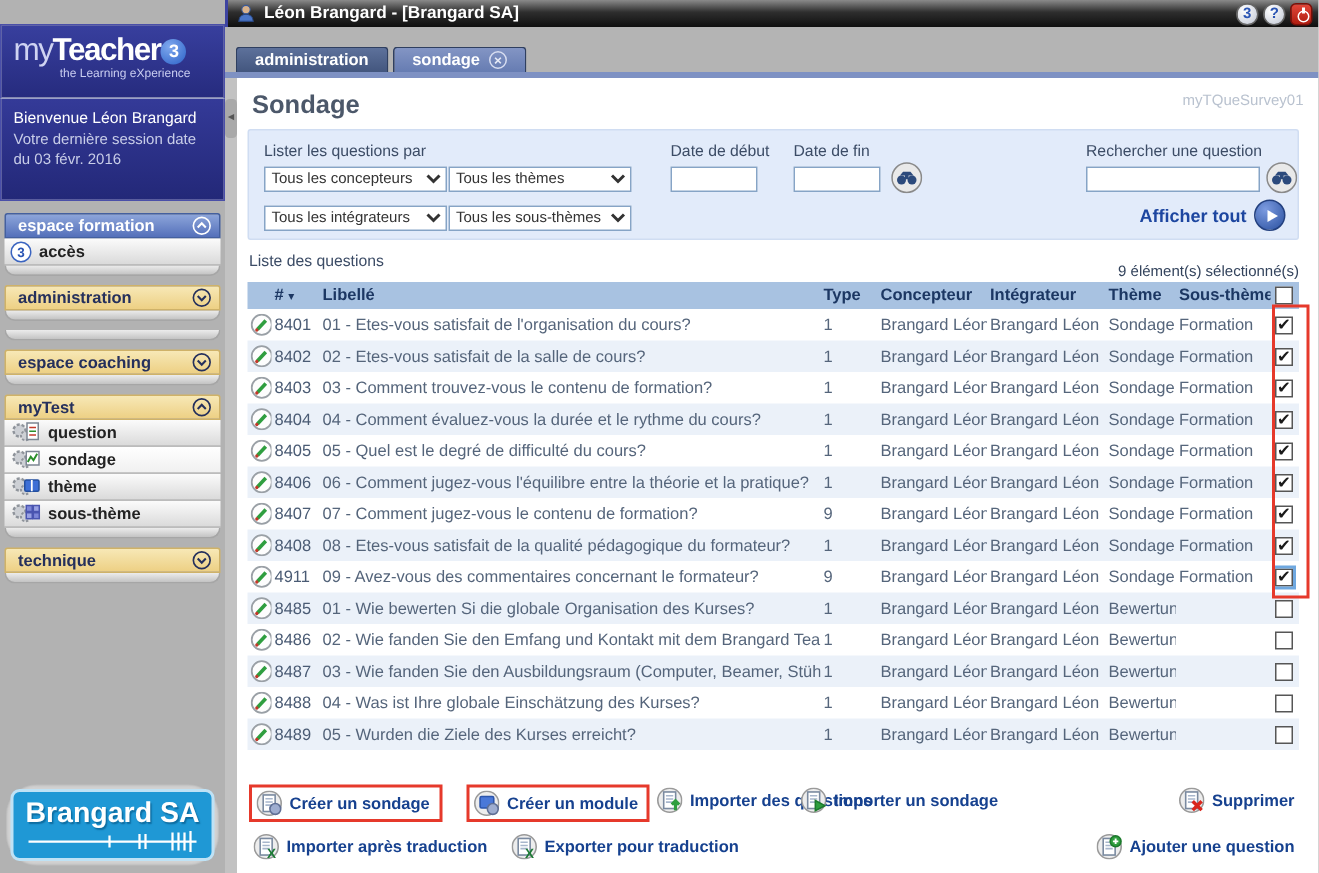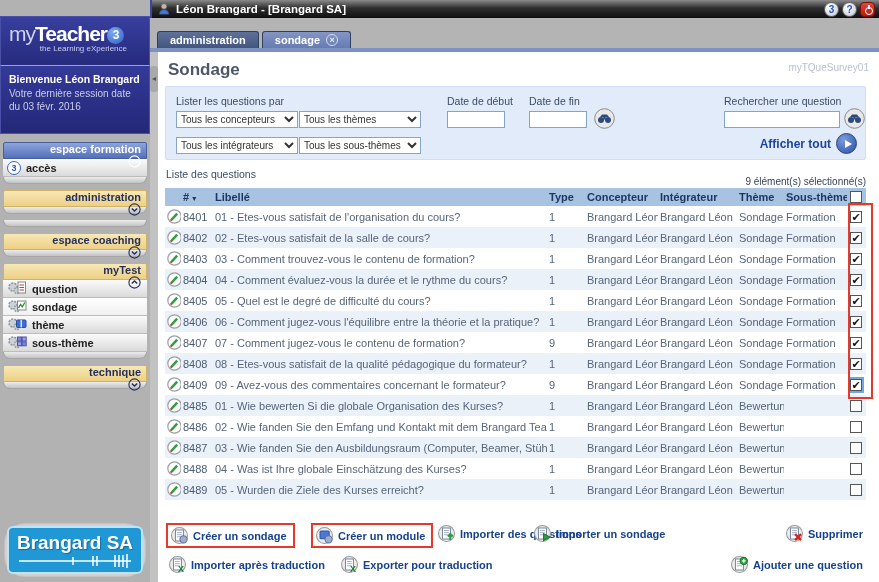--- a/index.html
+++ b/index.html
@@ -9,26 +9,26 @@
 
   
   .sidebar { position:absolute; left:0; top:0; width:150px; height:582px; background:#b2b2b2; }
   .logo-block { height:50px; background:linear-gradient(#383f9e,#262b7e); border:1px solid #4a4fa8; border-bottom:1px solid #9aa0c8; padding:5px 8px 0 8px; color:#fff;margin-top:16px; }
   .logo-line { font-size:21px; letter-spacing:-1px; white-space:nowrap; }
   .logo-my { color:#cfd3f2; font-weight:400; }
   .logo-word { color:#ffffff; font-weight:bold; }
   .logo-badge { display:inline-block; width:17px; height:17px; border-radius:50%; background:radial-gradient(circle at 35% 30%,#7fa8ee,#2b62c8); color:#fff; font-size:12px; font-weight:bold; text-align:center; line-height:17px; vertical-align:2px; }
   .logo-tagline { font-size:8px; color:#c9cdf0; text-align:right; margin-top:-2px; padding-right:14px; }
   .welcome-block { height:68px; background:linear-gradient(#343a98,#232878); border:1px solid #4a4fa8; border-top:none; color:#fff; padding:7px 8px; }
-  .welcome-l1 { font-weight:bold; font-size:10.5px; margin-bottom:2px; }
+  .welcome-l1 { font-weight:normal; font-size:10.5px; margin-bottom:2px; }
   .welcome-l2 { font-size:10px; color:#c8cde8; line-height:1.3; }
 
   .nav { padding:8px 3px 0 3px; }
   .nav-section { margin-bottom:6px; }
-  .nav-header { height:17px; display:flex; align-items:flex-end; justify-content:space-between; padding:0 5px 0 8px; font-weight:bold; cursor:pointer; border-radius:2px 2px 0 0;flex-direction:column; }
+  .nav-header { height:17px; display:flex; align-items:center; justify-content:space-between; padding:0 5px 0 8px; font-weight:bold; cursor:pointer; border-radius:2px 2px 0 0; }
   .nav-header.blue { background:linear-gradient(#8da5da,#5470ba); color:#fff; border:1px solid #44609f; }
   .nav-header.yellow { background:linear-gradient(#f7e8b6,#edd084); color:#25305c; border:1px solid #cfb268; }
   .chev { width:13px; height:13px; flex:0 0 13px; }
   .nav-item { height:18px; display:flex; align-items:center; gap:5px; padding-left:4px; background:linear-gradient(#fbfbfb,#dadada); border-bottom:1px solid #bcbcbc; font-weight:bold; color:#222; cursor:pointer; }
   .nav-item.selected { background:linear-gradient(#ffffff,#f0f0f0); }
   .nav-tray { height:7px; background:linear-gradient(#ececec,#c3c3c3); border:1px solid #a6a6a6; border-top:none; border-radius:0 0 7px 7px; }
   .acc-badge { width:14px; height:14px; border-radius:50%; background:#fff; border:1.5px solid #3a64c0; color:#2b55b4; font-size:9px; font-weight:bold; text-align:center; line-height:12px; }
   .mi-icon { width:20px; height:15px; flex:0 0 20px; }
 
   .client-logo-frame { position:absolute; left:4px; bottom:5px; width:142px; height:54px; background:#d2d2d2; border-radius:20px; padding:3px; box-shadow:inset 0 0 2px #999; }
@@ -439,21 +439,21 @@
             <span class="cbx">✔</span>
           </div>
           <div class="trow">
             <span class="tcell">
               <svg class="editicon" viewBox="0 0 15 15">
                 <circle cx="7.5" cy="7.5" r="6.7" fill="#fdfdfd" stroke="#9aa0a6" stroke-width="1.2"></circle>
                 <line x1="4.6" y1="10.6" x2="10.2" y2="4.6" stroke="#2f9e3f" stroke-width="2.4"></line>
                 <circle cx="4.2" cy="11" r="1.1" fill="#c2392b"></circle>
               </svg>
             </span>
-            <span class="tcell cid">8409</span>
+            <span class="tcell cid">4911</span>
             <span class="tcell">09 - Avez-vous des commentaires concernant le formateur?</span>
             <span class="tcell">9</span>
             <span class="tcell">Brangard Léon</span>
             <span class="tcell">Brangard Léon</span>
             <span class="tcell">Sondage</span>
             <span class="tcell">Formation</span>
             <span class="cbx focus">✔</span>
           </div>
           <div class="trow even">
             <span class="tcell">

